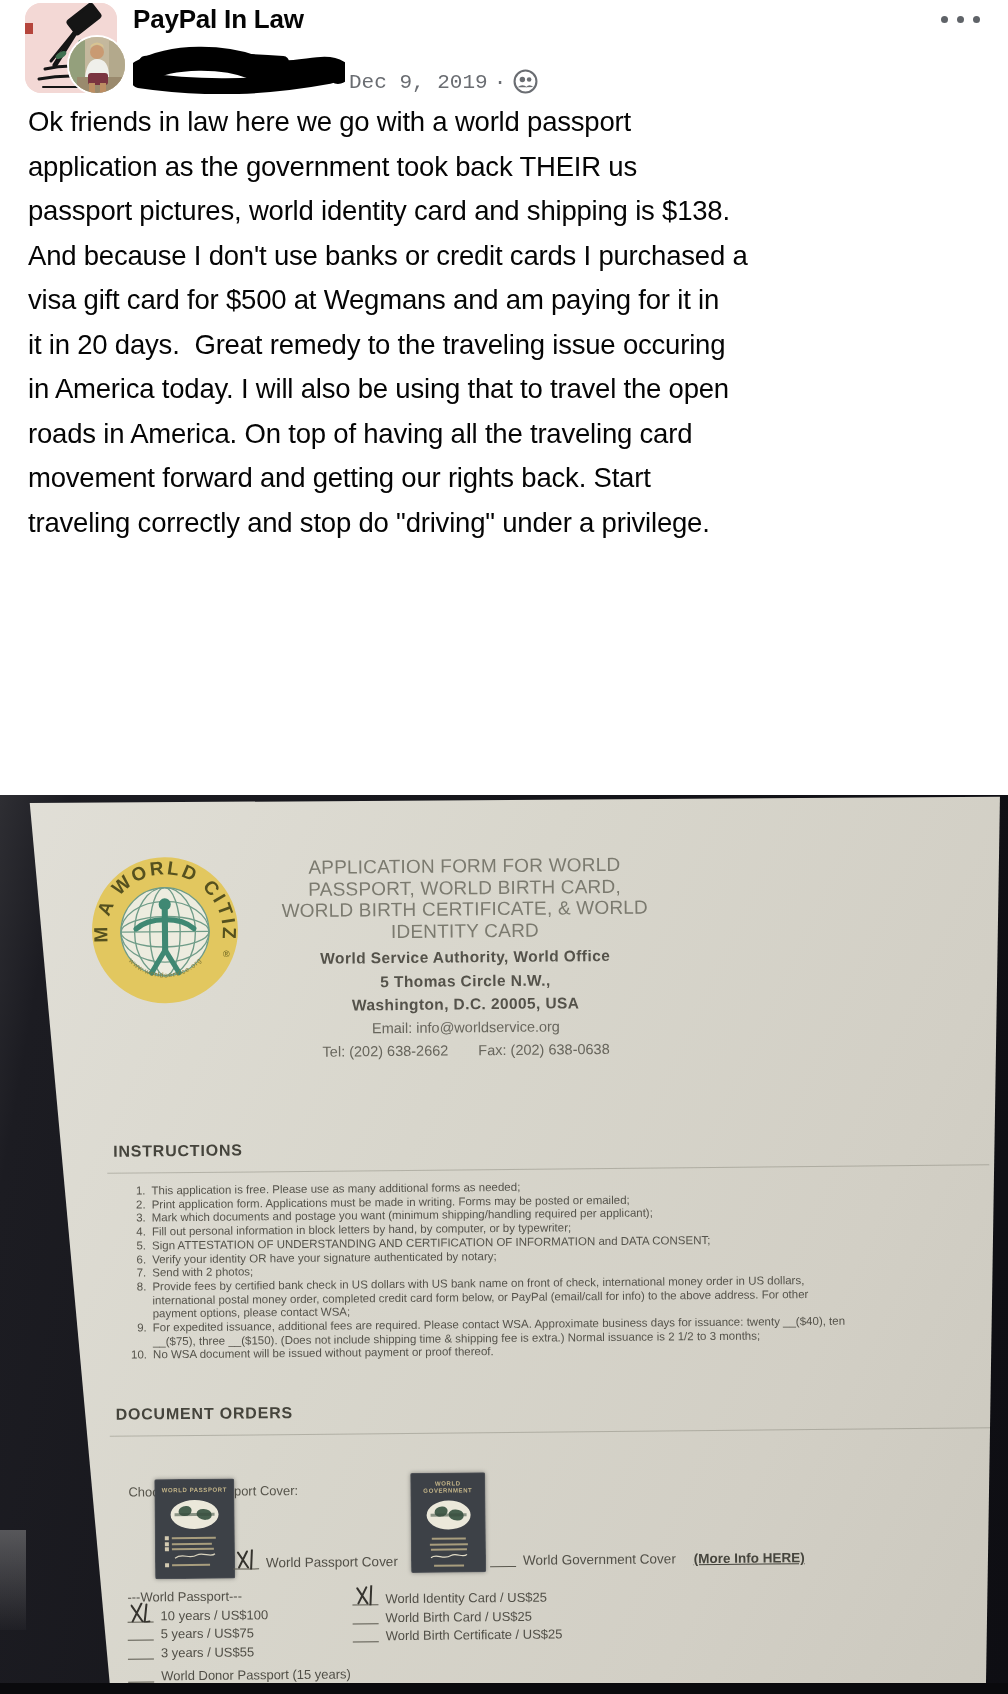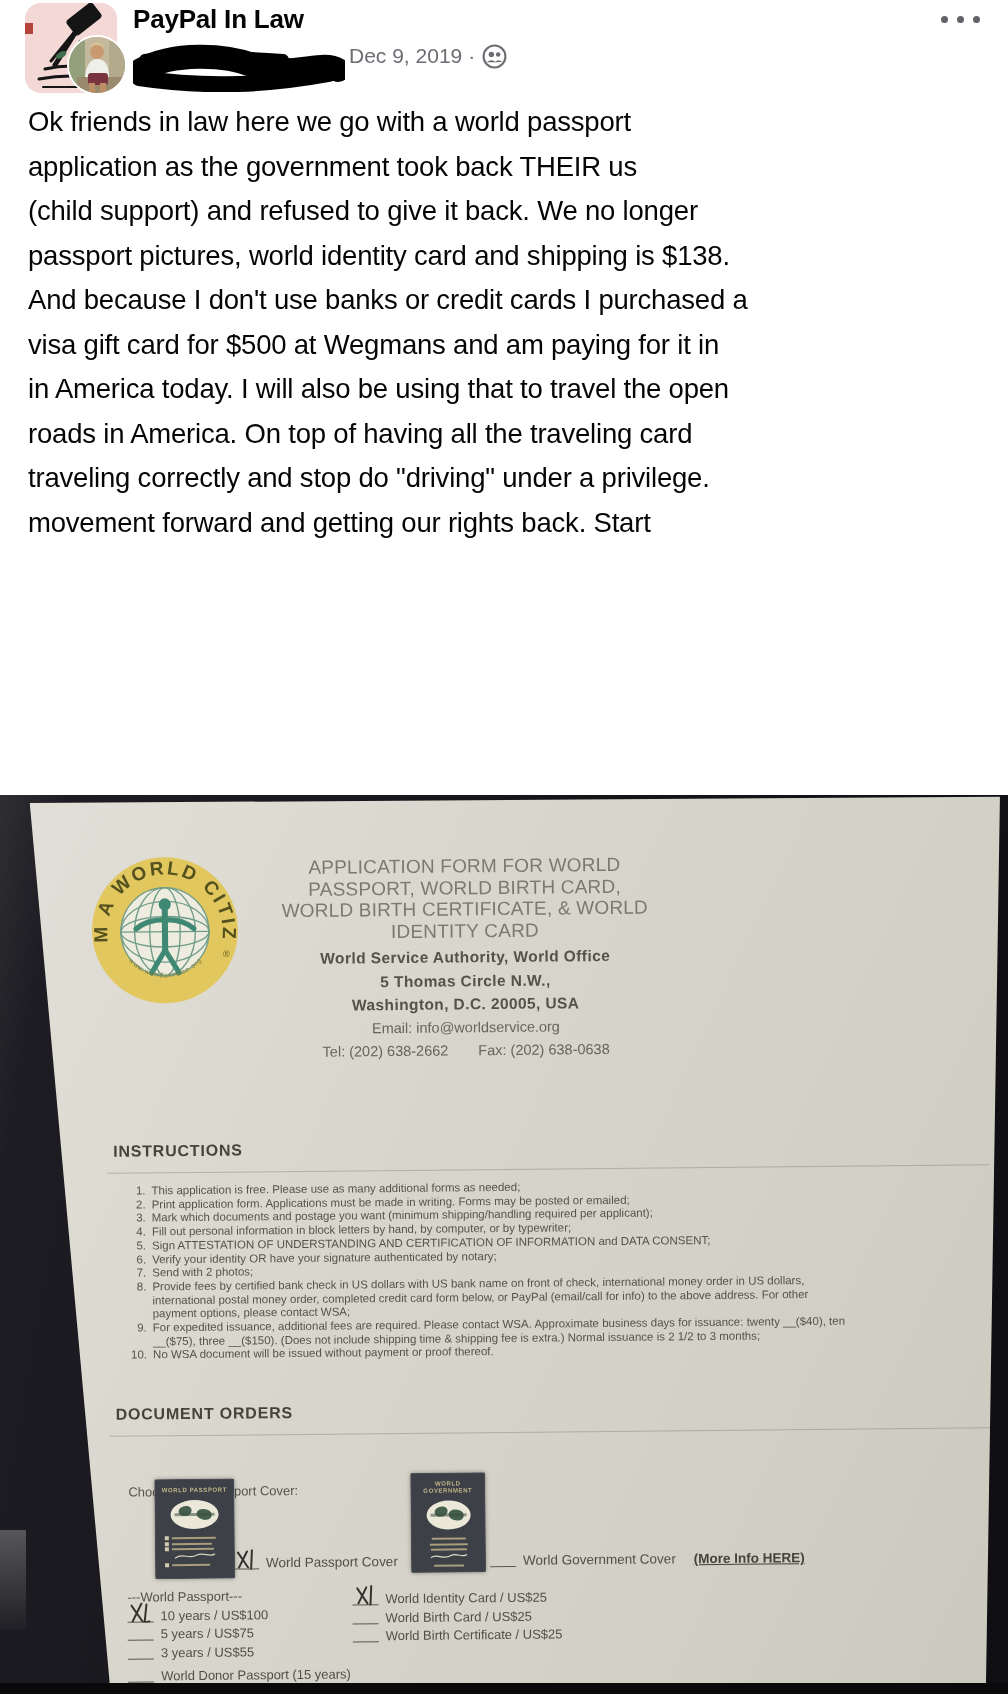--- a/index.html
+++ b/index.html
@@ -7,21 +7,21 @@
         font-family:"Liberation Sans",sans-serif;}
 
   
   .post-header{position:absolute;left:0;top:0;width:1008px;height:100px;}
   .avatar-wrap{position:absolute;left:25px;top:3px;width:92px;height:90px;border-radius:16px;
                background:#f3d8d5;overflow:visible;}
   .avatar-wrap svg.gavel{position:absolute;left:0;top:0;width:92px;height:90px;border-radius:16px;}
   .profile-circle{position:absolute;left:42px;top:32px;width:56px;height:56px;border-radius:50%;
                   overflow:hidden;border:2px solid #fff;background:#c9bfa8;}
   .group-name{position:absolute;left:133px;top:4px;font-size:26px;font-weight:bold;color:#050505;letter-spacing:-0.2px;}
-  .byline{position:absolute;left:133px;top:44px;height:50px;display:flex;align-items:flex-start;}
+  .byline{position:absolute;left:133px;top:44px;height:50px;display:flex;align-items:flex-end;font-family:Liberation Mono, monospace;}
   .redaction{width:212px;height:48px;margin-right:4px;}
   .date-txt{font-size:21px;color:#6a6d72;}
   .sep-txt{font-size:21px;color:#6a6d72;margin:0 7px 0 6px;}
   .menu-dots{position:absolute;right:28px;top:16px;display:flex;gap:9px;cursor:pointer;}
   .menu-dots i{width:7px;height:7px;border-radius:50%;background:#5f6368;display:block;}
 
   
   .post-body{position:absolute;left:28px;top:100px;width:965px;line-height:44.5px;
              font-size:27.5px;color:#050505;letter-spacing:-0.2px;}
   .pline{white-space:pre;}
@@ -153,28 +153,28 @@
     <div class="menu-dots">
         <i></i>
         <i></i>
         <i></i>
       </div>
   </header>
 
   <div class="post-body">
     <div class="pline">Ok friends in law here we go with a world passport</div>
     <div class="pline">application as the government took back THEIR us</div>
-    <div class="pline">(child support) and refused to give it back. We no longer</div>
     <div class="pline">passport pictures, world identity card and shipping is $138.</div>
     <div class="pline">And because I don't use banks or credit cards I purchased a</div>
     <div class="pline">visa gift card for $500 at Wegmans and am paying for it in</div>
+    <div class="pline">it in 20 days.  Great remedy to the traveling issue occuring</div>
     <div class="pline">in America today. I will also be using that to travel the open</div>
     <div class="pline">roads in America. On top of having all the traveling card</div>
+    <div class="pline">movement forward and getting our rights back. Start</div>
     <div class="pline">traveling correctly and stop do "driving" under a privilege.</div>
-    <div class="pline">movement forward and getting our rights back. Start</div>
   </div>
 
   <div class="photo">
     <div class="edge-glint"></div>
 
     <div class="paper">
       <div class="smudge"></div>
       <div class="doc">
 
         <svg class="seal" viewBox="0 0 100 100">

